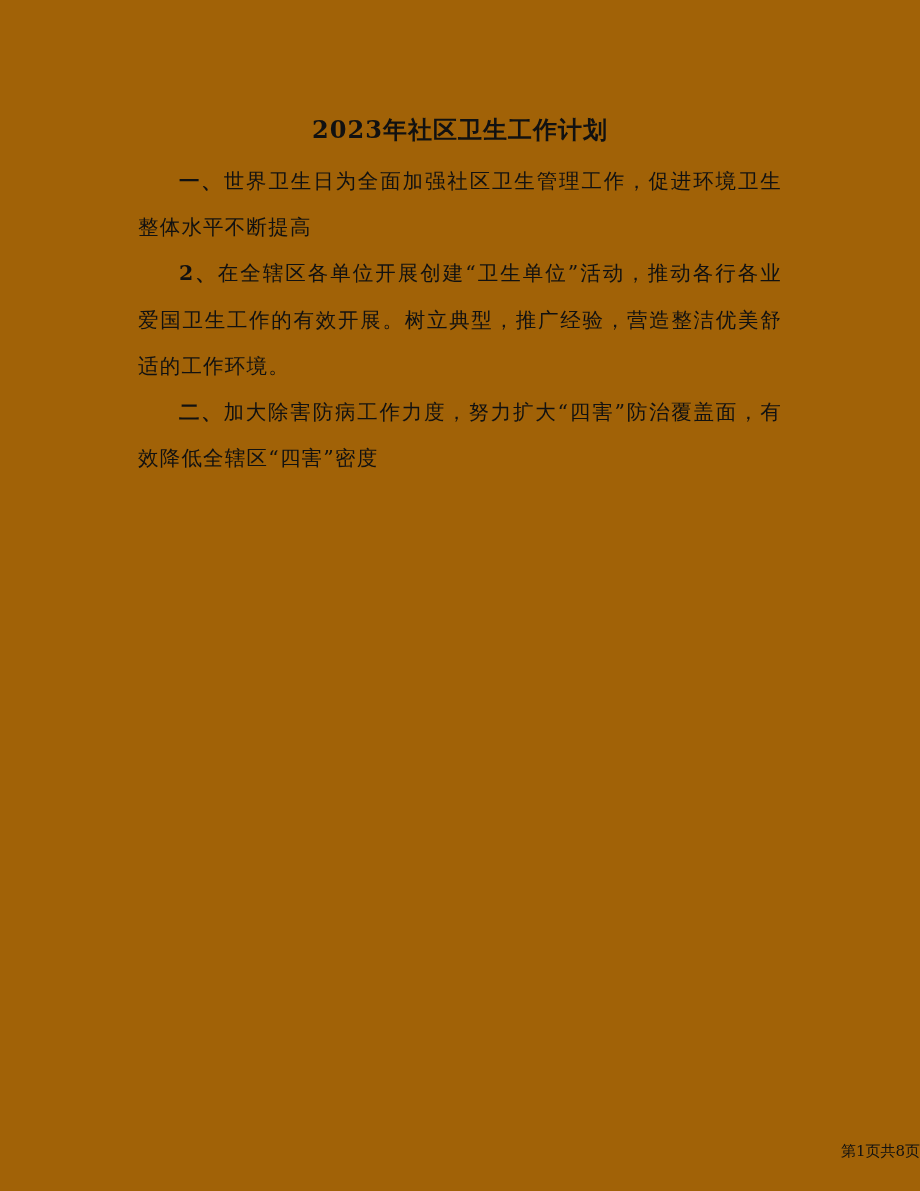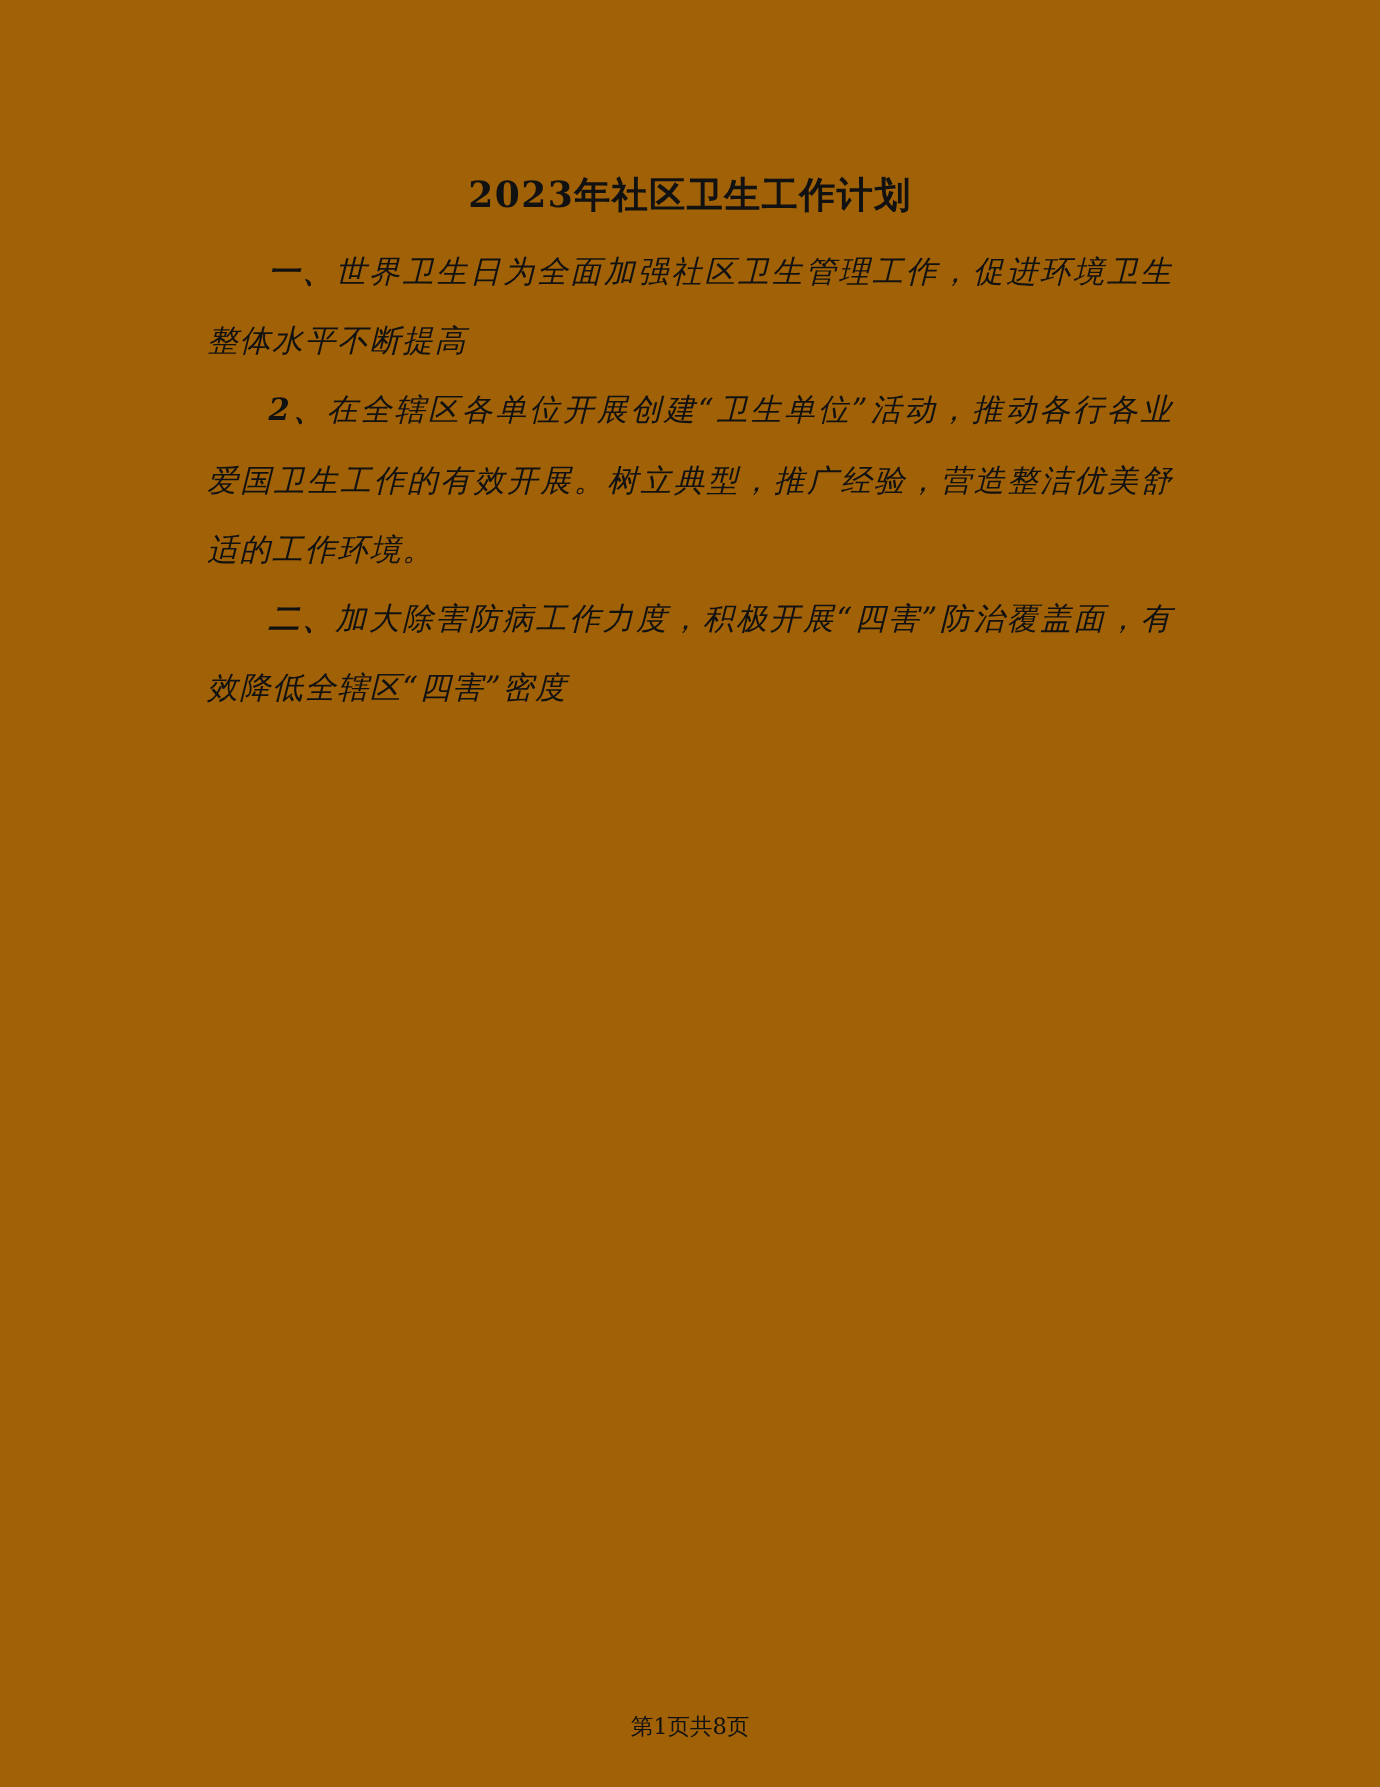--- a/index.html
+++ b/index.html
@@ -3,31 +3,31 @@
 <meta charset="utf-8">
 <style>
   html, body { margin: 0; padding: 0; background: #ffffff; }
   body { width: 920px; height: 1191px; position: relative; overflow: hidden;
          font-family: "DejaVu Serif", "Liberation Serif", serif; color: #111; }
   .page { position: absolute; left: 0; top: 0; width: 920px; height: 1191px; background: #a16207; }
   .title { position: absolute; left: 0; width: 920px; top: 112px; text-align: center;
            font-size: 24px; font-weight: bold; letter-spacing: 1px; line-height: 36px; }
   .body { position: absolute; left: 138px; width: 644px; top: 158px; }
   .para { margin: 0; font-size: 20.5px; line-height: 46.2px; text-align: justify;
-          text-indent: 2em; letter-spacing: 1.2px; font-style: italic; }
+          text-indent: 2em; letter-spacing: 1.2px; }
   .para.heading .num, .para .num { font-weight: bold; }
-  .footer { position: absolute; left: 0; width: 920px; top: 1140px; text-align: center;
+  .footer { position: absolute; left: 0; width: 920px; top: 1140px; text-align: right;
             font-size: 15px; line-height: 22px; }
 </style>
 </head>
 <body>
 
 <div class="page">
   <div class="title">2023年社区卫生工作计划</div>
 
   <div class="body">
     <p class="para"><span class="num">一、</span><span>世界卫生日为全面加强社区卫生管理工作，促进环境卫生整体水平不断提高</span></p>
     <p class="para"><span class="num">2、</span><span>在全辖区各单位开展创建“卫生单位”活动，推动各行各业爱国卫生工作的有效开展。树立典型，推广经验，营造整洁优美舒适的工作环境。</span></p>
-    <p class="para"><span class="num">二、</span><span>加大除害防病工作力度，积极开展“四害”防治覆盖面，有效降低全辖区“四害”密度</span></p>
+    <p class="para"><span class="num">二、</span><span>加大除害防病工作力度，努力扩大“四害”防治覆盖面，有效降低全辖区“四害”密度</span></p>
   </div>
 
   <div class="footer">第1页共8页</div>
 </div>
 
 </body></html>

